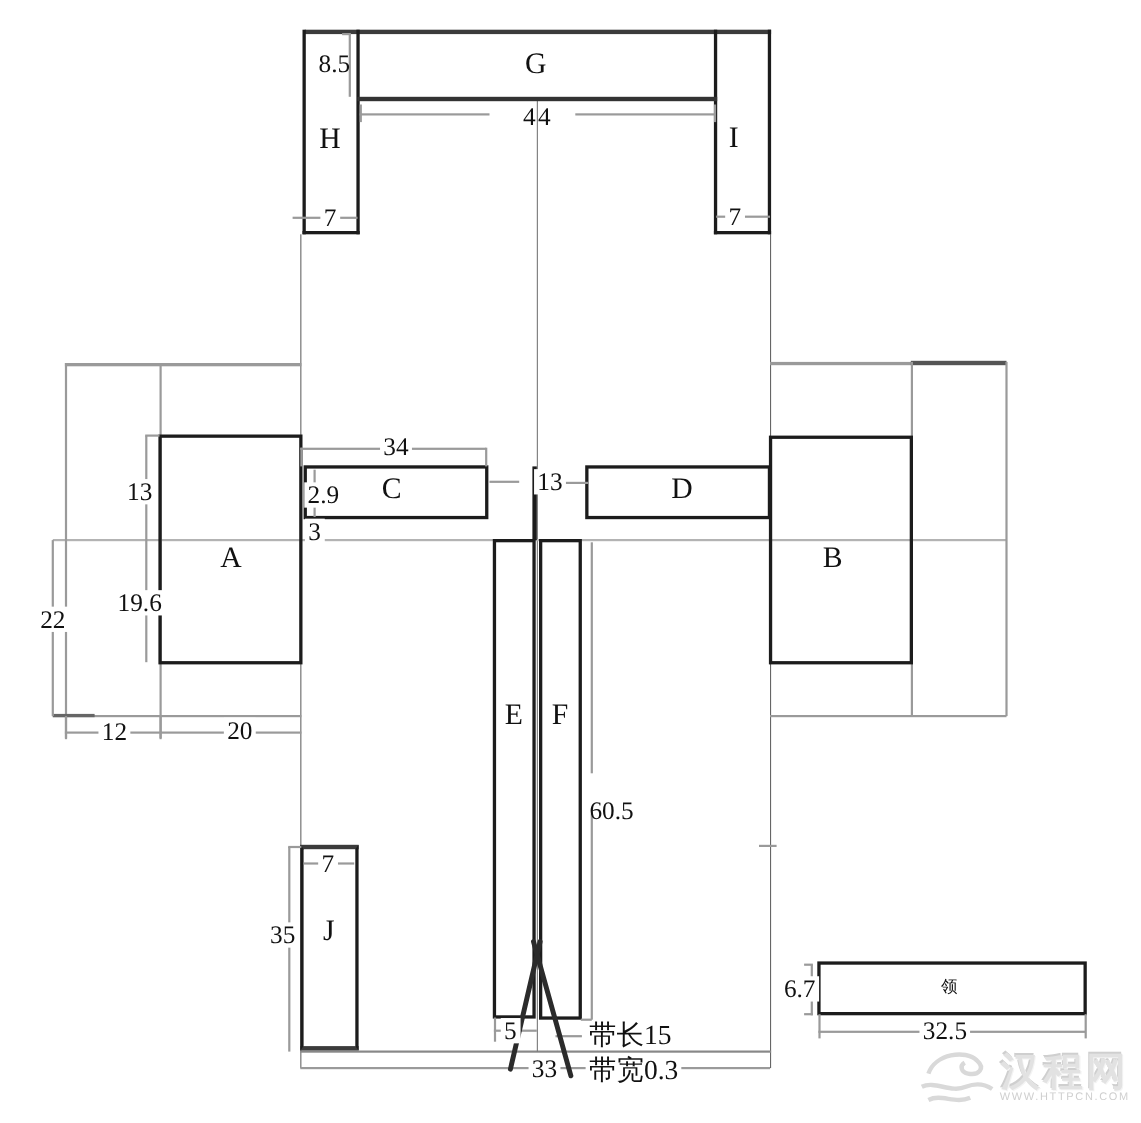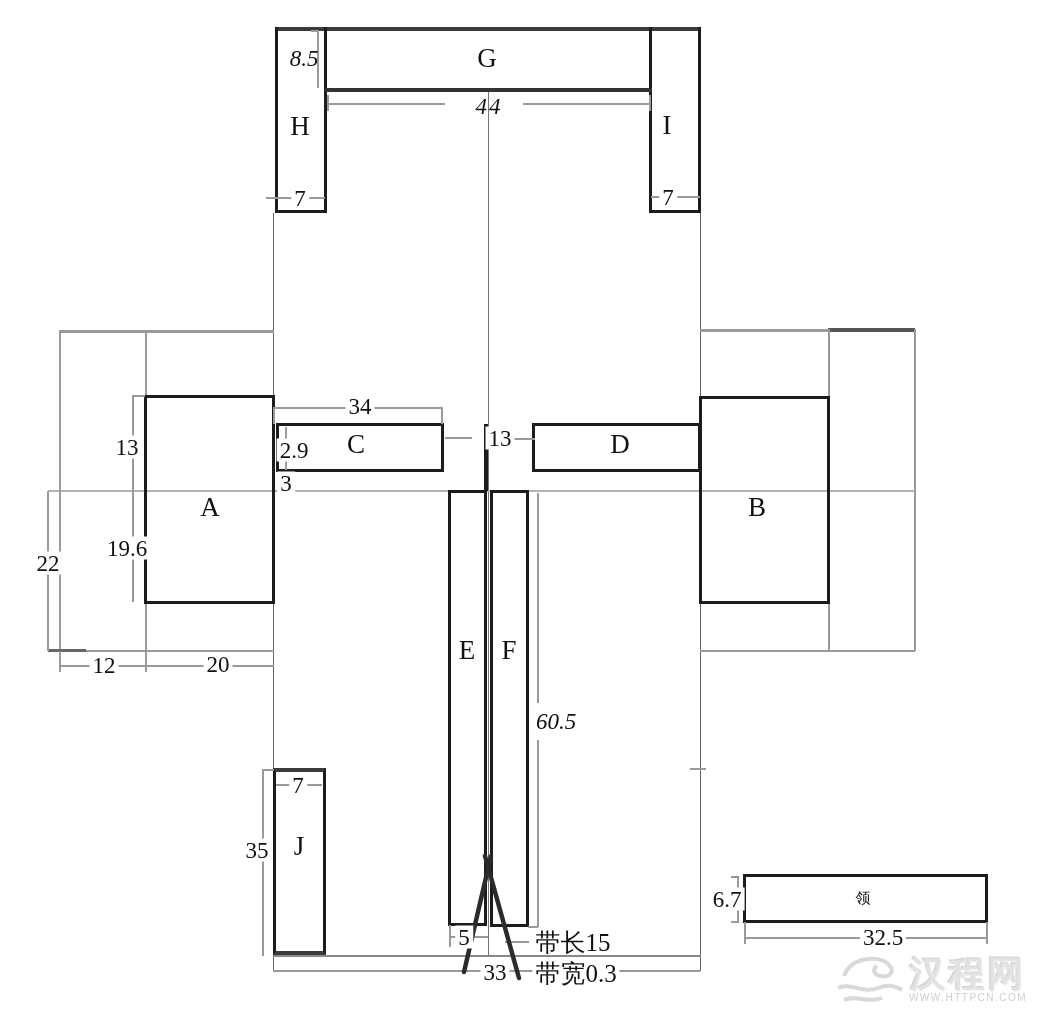--- a/index.html
+++ b/index.html
@@ -9,21 +9,21 @@
   .ln{position:absolute;background:#9a9a9a;}
   .dark{background:#3b3b3b;}
   .mid{background:#555555;}
   .edge{background:#666666;}
   .blk{background:#1c1c1c;}
   .piece{position:absolute;border:3px solid #1c1c1c;background:transparent;}
   .lbl{position:absolute;transform:translate(-50%,-50%);font-size:27px;color:#111;
        line-height:1;white-space:nowrap;}
   .dim{position:absolute;transform:translate(-50%,-50%);font-size:23px;color:#111;
        line-height:1;white-space:nowrap;background:#fff;padding:0 3px;}
-  .nobg{background:transparent;padding:0;font-style:italic;}
+  .nobg{background:transparent;padding:0;}
   .cjk{font-size:25px;}
   .small{font-size:15px;}
   .wm-brand{position:absolute;transform:translate(-50%,-50%);font-family:"Liberation Sans",sans-serif;
        font-size:36px;font-weight:bold;letter-spacing:3px;color:#e2e2e2;
        text-shadow:1px 1px 0 #f4f4f4, -1px -1px 0 #cfcfcf;line-height:1;white-space:nowrap;}
   .wm-url{position:absolute;transform:translate(-50%,-50%);font-family:"Liberation Sans",sans-serif;
        font-size:10px;letter-spacing:1.5px;color:#cfcfcf;line-height:1;white-space:nowrap;}
   svg{position:absolute;left:0;top:0;}
 </style>
 </head>
@@ -141,27 +141,27 @@
   <div class="dim" style="left:668px;top:197px;">7</div>
   <div class="dim" style="left:360px;top:406px;">34</div>
   <div class="dim" style="left:294px;top:450px;">2.9</div>
   <div class="dim" style="left:286px;top:483px;">3</div>
   <div class="dim" style="left:500px;top:438px;">13</div>
   <div class="dim" style="left:127px;top:447px;">13</div>
   <div class="dim" style="left:127px;top:548px;">19.6</div>
   <div class="dim" style="left:48px;top:563px;">22</div>
   <div class="dim" style="left:104px;top:665px;">12</div>
   <div class="dim" style="left:218px;top:664px;">20</div>
-  <div class="dim nobg" style="left:556px;top:721px;">60.5</div>
+  <div class="dim nobg" style="left:556px;top:737px;">60.5</div>
   <div class="dim" style="left:464px;top:937px;">5</div>
   <div class="dim" style="left:495px;top:972px;">33</div>
   <div class="dim" style="left:298px;top:785px;">7</div>
   <div class="dim" style="left:257px;top:850px;">35</div>
   <div class="dim" style="left:727px;top:899px;">6.7</div>
-  <div class="dim" style="left:883px;top:937px;text-align:right;">32.5</div>
+  <div class="dim" style="left:859px;top:937px;text-align:right;">32.5</div>
   <div class="dim cjk" style="left:573px;top:942px;">带长15</div>
   <div class="dim cjk" style="left:576px;top:973px;">带宽0.3</div>
 
   <div>
     <svg width="90" height="62" viewBox="0 0 90 62" style="left:830px;top:948px;">
       <g fill="none" stroke="#d9d9d9" stroke-width="4">
         <path d="M14 28 C 20 10, 48 6, 58 16 C 66 23, 60 30, 50 28 C 44 27, 42 21, 47 18"></path>
         <path d="M8 40 C 20 34, 34 46, 48 40 C 58 36, 66 38, 72 42"></path>
         <path d="M14 52 C 26 46, 38 56, 52 50"></path>
       </g>

